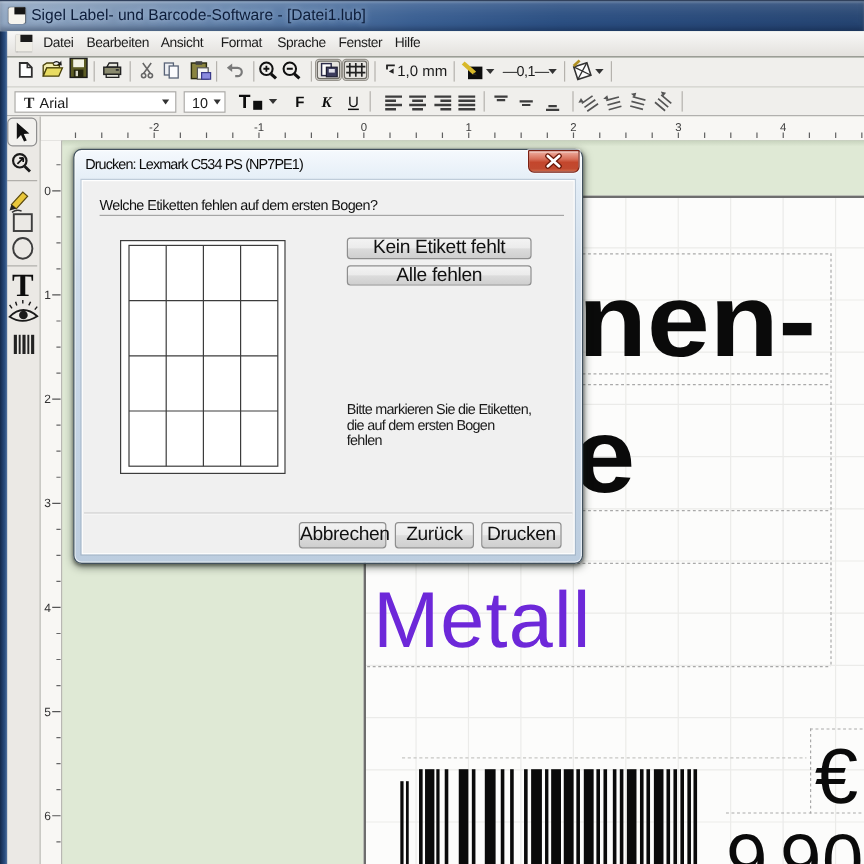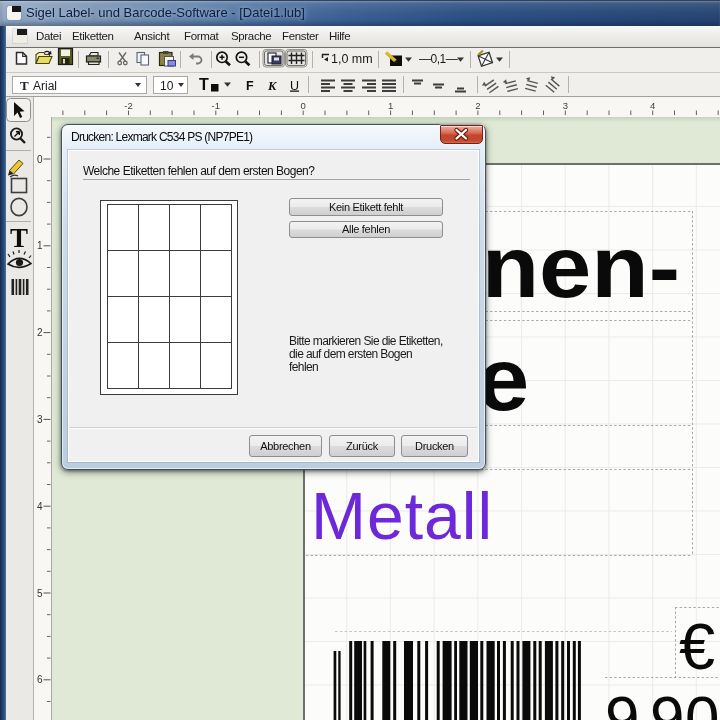--- a/index.html
+++ b/index.html
@@ -42,21 +42,21 @@
 #dlgclose{left:378px;top:0px;width:41px;height:17px;border-radius:1px 1px 5px 5px;
  background:linear-gradient(#efb0a2 0%,#d8705a 38%,#c3462c 55%,#c14a30 85%,#d06a4a 100%);
  border:1px solid #7c2012;box-shadow:inset 0 1px 0 rgba(255,255,255,.55),0 0 0 1px rgba(245,250,255,.55);}
 #dlgcontent{left:7px;top:26px;width:409px;height:310px;background:#f0f0f0;
  box-shadow:0 0 0 1px #ffffff, 0 0 0 2px rgba(120,140,160,.35);}
 #dlghead{left:14px;top:13px;font-size:12px;font-weight:normal;color:#111;letter-spacing:-0.5px;white-space:nowrap;}
 #dlgheadline{left:14px;top:28px;width:387px;height:1px;background:#a5a5a5;}
 #sheet{left:31px;top:49px;width:136px;height:193px;background:#fff;border:1px solid #3c3c3c;}
 .winbtn{position:absolute;border:1px solid #8e8e8e;border-radius:3px;
  background:linear-gradient(#f3f3f3 0%,#ebebeb 48%,#dcdcdc 52%,#cfcfcf 100%);
- font-size:11px;color:#111;text-align:center;letter-spacing:-0.3px;}
+ font-size:16px;color:#111;text-align:center;letter-spacing:-0.3px;}
 #btnKein{left:220px;top:47px;width:152px;height:16px;line-height:16px;}
 #btnAlle{left:220px;top:70px;width:152px;height:15px;line-height:15px;}
 #dlginfo{left:220px;top:184px;font-size:12px;letter-spacing:-0.6px;color:#1a1a1a;line-height:13px;}
 #dlgsepbot{left:1px;top:276px;width:407px;height:1px;background:#cfcfcf;border-bottom:1px solid #fdfdfd;}
 #btnAbbrechen{left:180px;top:284px;width:71px;height:20px;line-height:20px;}
 #btnZurueck{left:260px;top:284px;width:64px;height:20px;line-height:20px;}
 #btnDrucken{left:332px;top:284px;width:65px;height:20px;line-height:20px;}
 </style></head>
 <body>
 <div class="abs" id="blueedge"></div>
@@ -65,21 +65,21 @@
   <div class="abs" id="titleicon">
       <div></div>
     </div>
   <div class="abs" id="titletext">Sigel Label- und Barcode-Software - [Datei1.lub]</div>
 </div>
 <div class="abs" id="menubar">
   <div class="abs" id="menuicon">
       <div></div>
     </div>
   <div class="menuitem" style="left:36px">Datei</div>
-  <div class="menuitem" style="left:72px">Etiketten</div>
+  <div class="menuitem" style="left:72px">Bearbeiten</div>
   <div class="menuitem" style="left:134px">Ansicht</div>
   <div class="menuitem" style="left:184px">Format</div>
   <div class="menuitem" style="left:231px">Sprache</div>
   <div class="menuitem" style="left:282px">Fenster</div>
   <div class="menuitem" style="left:329px">Hilfe</div>
 </div>
 <div class="abs" id="toolbar1">
   <div class="tsep" style="left:78px"></div>
   <div class="tsep" style="left:108px"></div>
   <div class="tsep" style="left:180px"></div>

